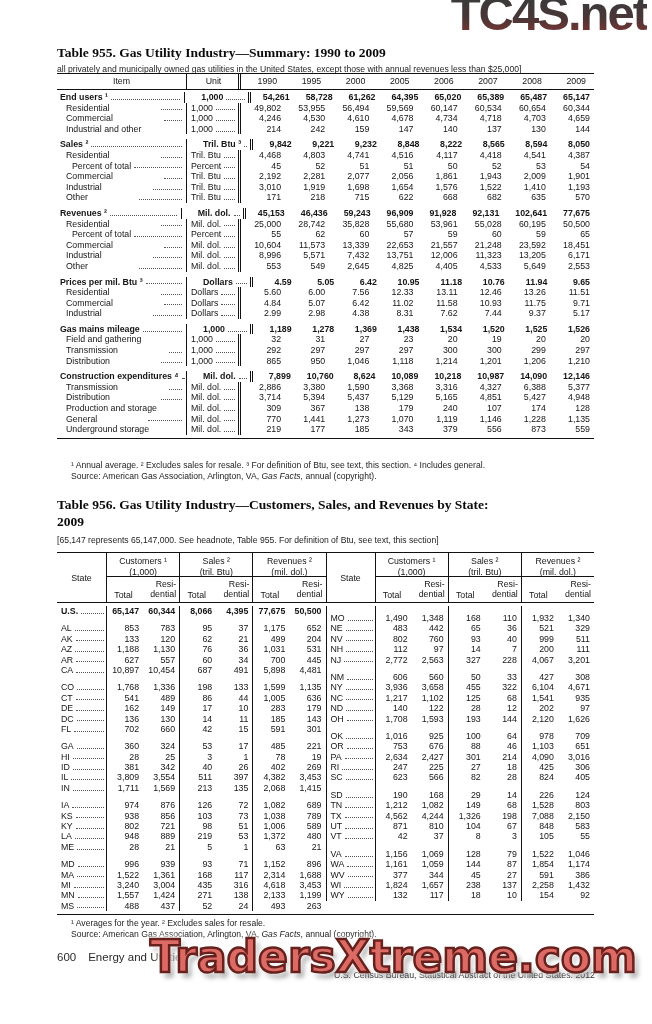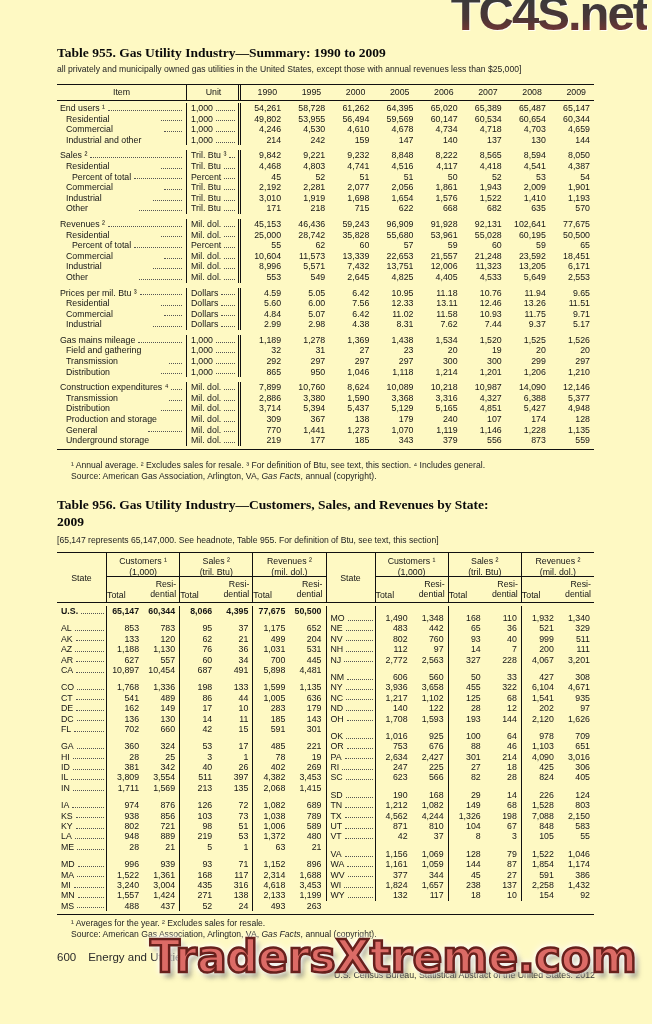--- a/index.html
+++ b/index.html
@@ -1,16 +1,16 @@
 <!DOCTYPE html>
 <html><head>
 <meta charset="utf-8">
 <style>
   html,body{margin:0;padding:0;background:#888;}
-  .page{position:relative;width:652px;height:1024px;background:#fef9c3;overflow:hidden;
+  .page{position:relative;width:652px;height:1024px;background:#ffffff;overflow:hidden;
         font-family:"Liberation Sans",sans-serif;color:#151515;}
 
   
   .wm{position:absolute;white-space:nowrap;z-index:50;}
   .wm-top{top:-15px;right:5px;font-family:"Liberation Sans",sans-serif;font-weight:900;
     font-size:49px;letter-spacing:-2px;
     background:linear-gradient(180deg,#3a3a3a 25%,#4a3636 60%,#7c3533 88%,#8a3c34 100%);
     -webkit-background-clip:text;background-clip:text;color:transparent;
     filter:drop-shadow(1px 1px 0 rgba(255,255,255,.85));}
   .wm-mid{left:149px;top:492px;font-family:"DejaVu Serif",serif;font-weight:bold;
@@ -29,54 +29,54 @@
   #t956-title{top:496px;}
   .headnote{position:absolute;left:57px;width:537px;font-size:8.6px;line-height:11px;color:#232323;}
   #t955-head{top:64px;}
   #t956-head{top:535px;}
   .footnote{position:absolute;left:57px;width:537px;font-size:8.6px;line-height:11px;color:#232323;}
   .footnote .fline{padding-left:14px;}
   #t955-foot{top:460px;}
   #t956-foot{top:918px;}
 
   
-  .t955{position:absolute;left:57px;top:84px;width:537px;font-size:8.8px;
+  .t955{position:absolute;left:57px;top:73px;width:537px;font-size:8.8px;
     border-top:1.2px solid #111;border-bottom:1.6px solid #111;}
   .t955 .hrow{display:flex;height:15px;line-height:15px;border-bottom:1px solid #111;}
   .t955 .hc{text-align:center;}
   .col-item{width:130px;border-right:1px solid #111;display:flex;align-items:center;
     padding:0 3px 0 3px;overflow:hidden;box-sizing:border-box;}
   .col-unit{width:54px;border-right:3px double #111;display:flex;align-items:center;
     padding:0 2px 0 4px;overflow:hidden;box-sizing:border-box;}
   .hrow .col-item,.hrow .col-unit{justify-content:center;}
   .col-year{flex:1;text-align:right;padding-right:4px;}
   .hrow .col-year{padding-right:8px;}
   .t955-body{padding:2px 0 3px 0;}
   .trow{display:flex;height:10.6px;line-height:10.6px;}
   .trow.gap{margin-top:5px;}
-  .trow.bold{font-weight:normal;}
+  .trow.bold{font-weight:bold;gap:12px;}
   .trow.i1 .col-item{padding-left:9px;gap:48px;}
   .trow.i2 .col-item{padding-left:15px;}
   .lbl{white-space:nowrap;}
   .dots{flex:1;margin:0 1px 2px 3px;border-bottom:1px dotted #555;height:6px;min-width:2px;}
 
   
   .t956{position:absolute;left:57px;top:552px;width:537px;font-size:8.8px;display:flex;
     border-top:1.2px solid #111;border-bottom:1.6px solid #111;}
   .half{width:50%;display:flex;flex-direction:column;box-sizing:border-box;}
   .h-head{display:flex;height:49px;border-bottom:1.6px solid #111;}
   .h-state{width:50px;border-right:1px solid #111;display:flex;align-items:center;
     justify-content:center;box-sizing:border-box;}
   .half.rgt .h-state{border-left:1px solid #111;}
   .h-group{flex:1;display:flex;flex-direction:column;border-right:1px solid #111;box-sizing:border-box;}
   .h-group.last{border-right:none;}
   .h-gl{height:24px;border-bottom:1px solid #111;text-align:center;line-height:10.5px;
     padding-top:3px;box-sizing:border-box;}
   .h-sub{flex:1;display:flex;}
-  .h-total{width:50%;display:flex;align-items:flex-end;justify-content:flex-start;
+  .h-total{width:50%;display:flex;align-items:flex-end;justify-content:center;
     padding:0 3px 2px 0;box-sizing:border-box;}
   .h-resi{width:50%;text-align:right;padding:2px 3px 0 0;line-height:10px;box-sizing:border-box;}
   .half-body{padding:3px 0 3px 0;display:flex;flex-direction:column;}
   .s-row{display:flex;height:10.4px;line-height:10.4px;}
   .s-row.blank{height:7px;}
   .s-row.bold{font-weight:bold;}
   .s-state{width:50px;border-right:1px solid #111;display:flex;align-items:center;
     padding-left:4px;overflow:hidden;box-sizing:border-box;}
   .half.rgt .s-state{border-left:1px solid #111;}
   .s-state .dots{margin:0 2px 2px 3px;}

